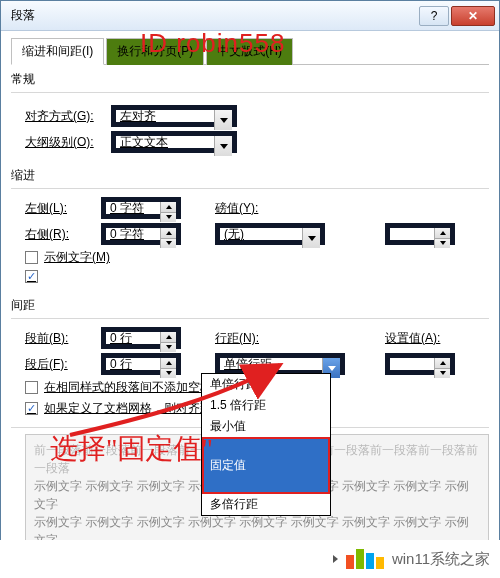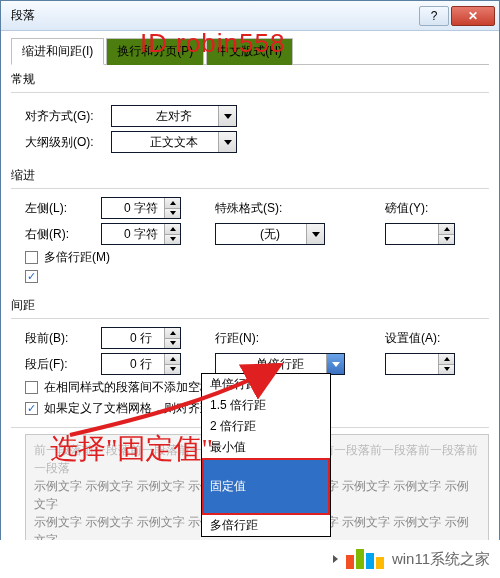--- a/index.html
+++ b/index.html
@@ -7,26 +7,26 @@
   .window { position:absolute; left:0; top:0; width:500px; border:1px solid #5a7fa0; background:#fff; }
   .titlebar { height:30px; background: linear-gradient(#f7fbff,#dde9f7); display:flex; align-items:center; padding:0 4px; border-bottom:1px solid #b7c9dd; }
   .titlebar .title { flex:1; padding-left:6px; color:#000; }
   .tbtn { width:30px; height:20px; margin-left:2px; border:1px solid #9aaec2; border-radius:2px; display:flex; align-items:center; justify-content:center; background:linear-gradient(#f3f8ff,#d7e5f4); }
   .tbtn.close { width:44px; background:linear-gradient(#e67a6d,#c8402e); border-color:#8e2f20; color:#fff; font-weight:bold; }
   .client { padding:6px 10px 12px 10px; }
   .tabs { display:flex; border-bottom:1px solid #c0c0c0; margin-bottom:6px; }
   .tab { padding:4px 10px; border:1px solid #c0c0c0; border-bottom:none; margin-right:2px; background:#4d7c0f; position:relative; top:1px; }
   .tab.active { background:#fff; border-bottom:1px solid #fff; }
   .section-title { margin:6px 0 4px 0; color:#000; }
-  .section-body { padding:2px 0 4px 14px; }
+  .section-body { padding:2px 0 4px 14px;text-decoration:underline; }
   .rule { border:none; border-top:1px solid #d8d8d8; margin:2px 0 6px 0; }
   .row { display:flex; align-items:center; margin:4px 0; gap:6px; }
   .lbl { width:80px; }
   .lbl2 { width:70px; }
-  .input { height:22px; border:1px solid #0f172a; background:#fff; padding:0 4px; display:flex; align-items:center;justify-content:center; }
+  .input { height:22px; border:5px solid #0f172a; background:#fff; padding:0 4px; display:flex; align-items:center; }
   .select { width:126px; position:relative; }
   .selbtn { position:absolute; right:0; top:0; width:18px; height:20px; border-left:1px solid #a8a8a8; background:linear-gradient(#f4f4f4,#dcdcdc); display:flex; align-items:center; justify-content:center; }
   .tri { width:0;height:0;border-left:4px solid transparent;border-right:4px solid transparent;border-top:5px solid #000; }
   .spinner { width:80px; position:relative; }
   .spinbtns { position:absolute; right:0; top:0; width:16px; height:20px; display:flex; flex-direction:column; }
   .sp { flex:1; border-left:1px solid #a8a8a8; background:linear-gradient(#f4f4f4,#dcdcdc); display:flex;align-items:center;justify-content:center;}
   .sp:first-child{border-bottom:1px solid #a8a8a8;}
   .up{width:0;height:0;border-left:3px solid transparent;border-right:3px solid transparent;border-bottom:4px solid #000;}
   .dn{width:0;height:0;border-left:3px solid transparent;border-right:3px solid transparent;border-top:4px solid #000;}
   .chkrow { display:flex; align-items:center; margin:4px 0 4px 0; gap:6px; }
@@ -105,23 +105,20 @@
             <div class="spinbtns">
                 <div class="sp">
                   <div class="up"></div>
                 </div>
                 <div class="sp">
                   <div class="dn"></div>
                 </div>
               </div>
           </div>
         </div>
-        <div class="col c2">
-          <span>特殊格式(S):</span>
-        </div>
         <div class="col c3">
           <span>磅值(Y):</span>
         </div>
       </div>
       <div class="cols" style="margin-top:4px;">
         <div class="col c1">
           <span class="lbl2">右侧(R):</span>
           <div class="input spinner">
             <span>0 字符</span>
             <div class="spinbtns">
@@ -150,21 +147,21 @@
                 </div>
                 <div class="sp">
                   <div class="dn"></div>
                 </div>
               </div>
           </div>
         </div>
       </div>
       <div class="chkrow">
         <span class="chk"></span>
-        <span>多倍行距(M)</span>
+        <span>示例文字(M)</span>
       </div>
       <div class="chkrow">
         <span class="chk checked"></span>
       </div>
     </div>
 
     <div class="section-title">间距</div>
     <hr class="rule">
     <div class="section-body" style="position:relative;">
       <div class="cols">
@@ -222,21 +219,20 @@
                   <div class="dn"></div>
                 </div>
               </div>
           </div>
         </div>
       </div>
 
       <div class="dropdown" style="left:190px; top:48px; width:130px;">
         <div class="dditem">单倍行距</div>
         <div class="dditem">1.5 倍行距</div>
-        <div class="dditem">2 倍行距</div>
         <div class="dditem">最小值</div>
         <div class="dditem hl">固定值</div>
         <div class="dditem">多倍行距</div>
       </div>
 
       <div class="chkrow" style="margin-top:4px;">
         <span class="chk"></span>
         <span>在相同样式的段落间不添加空格(C)</span>
       </div>
       <div class="chkrow">

